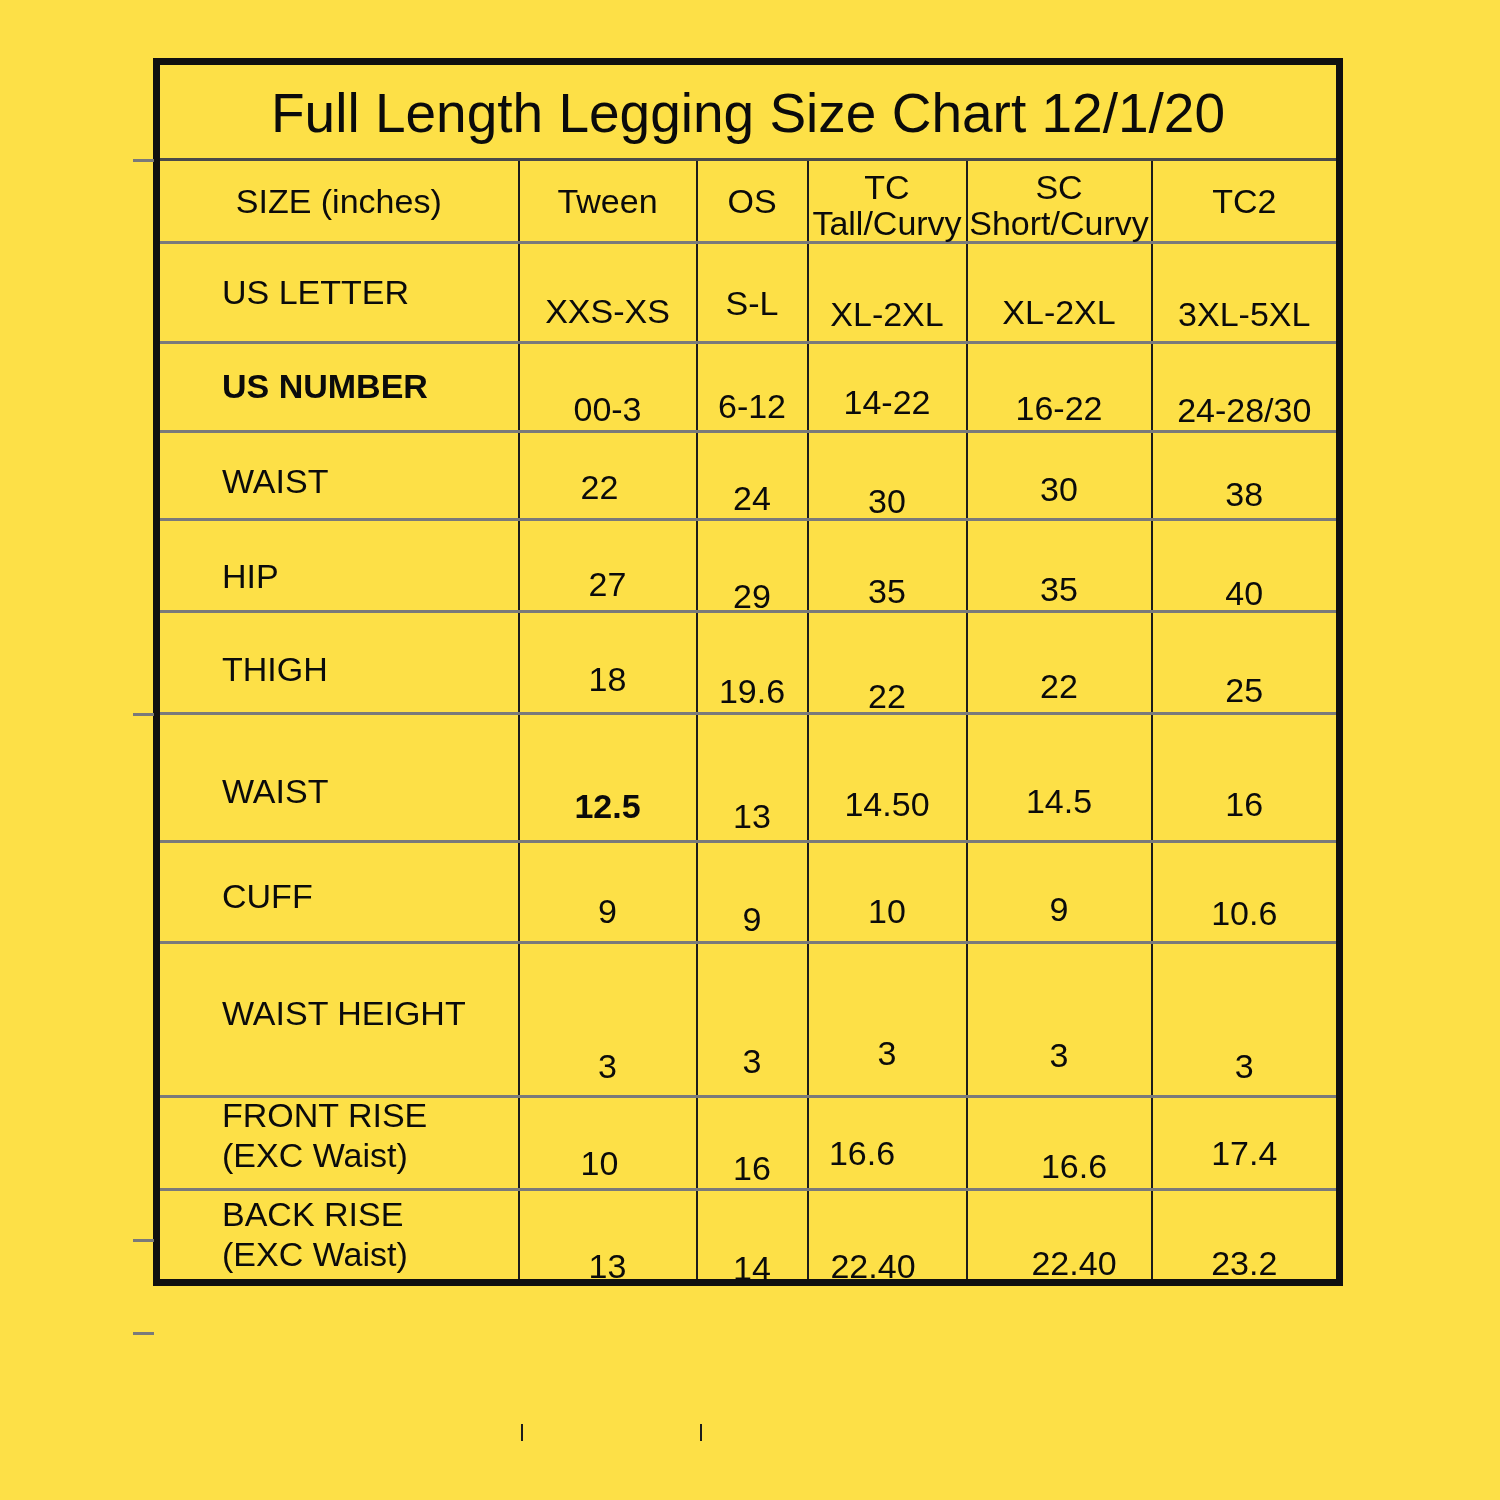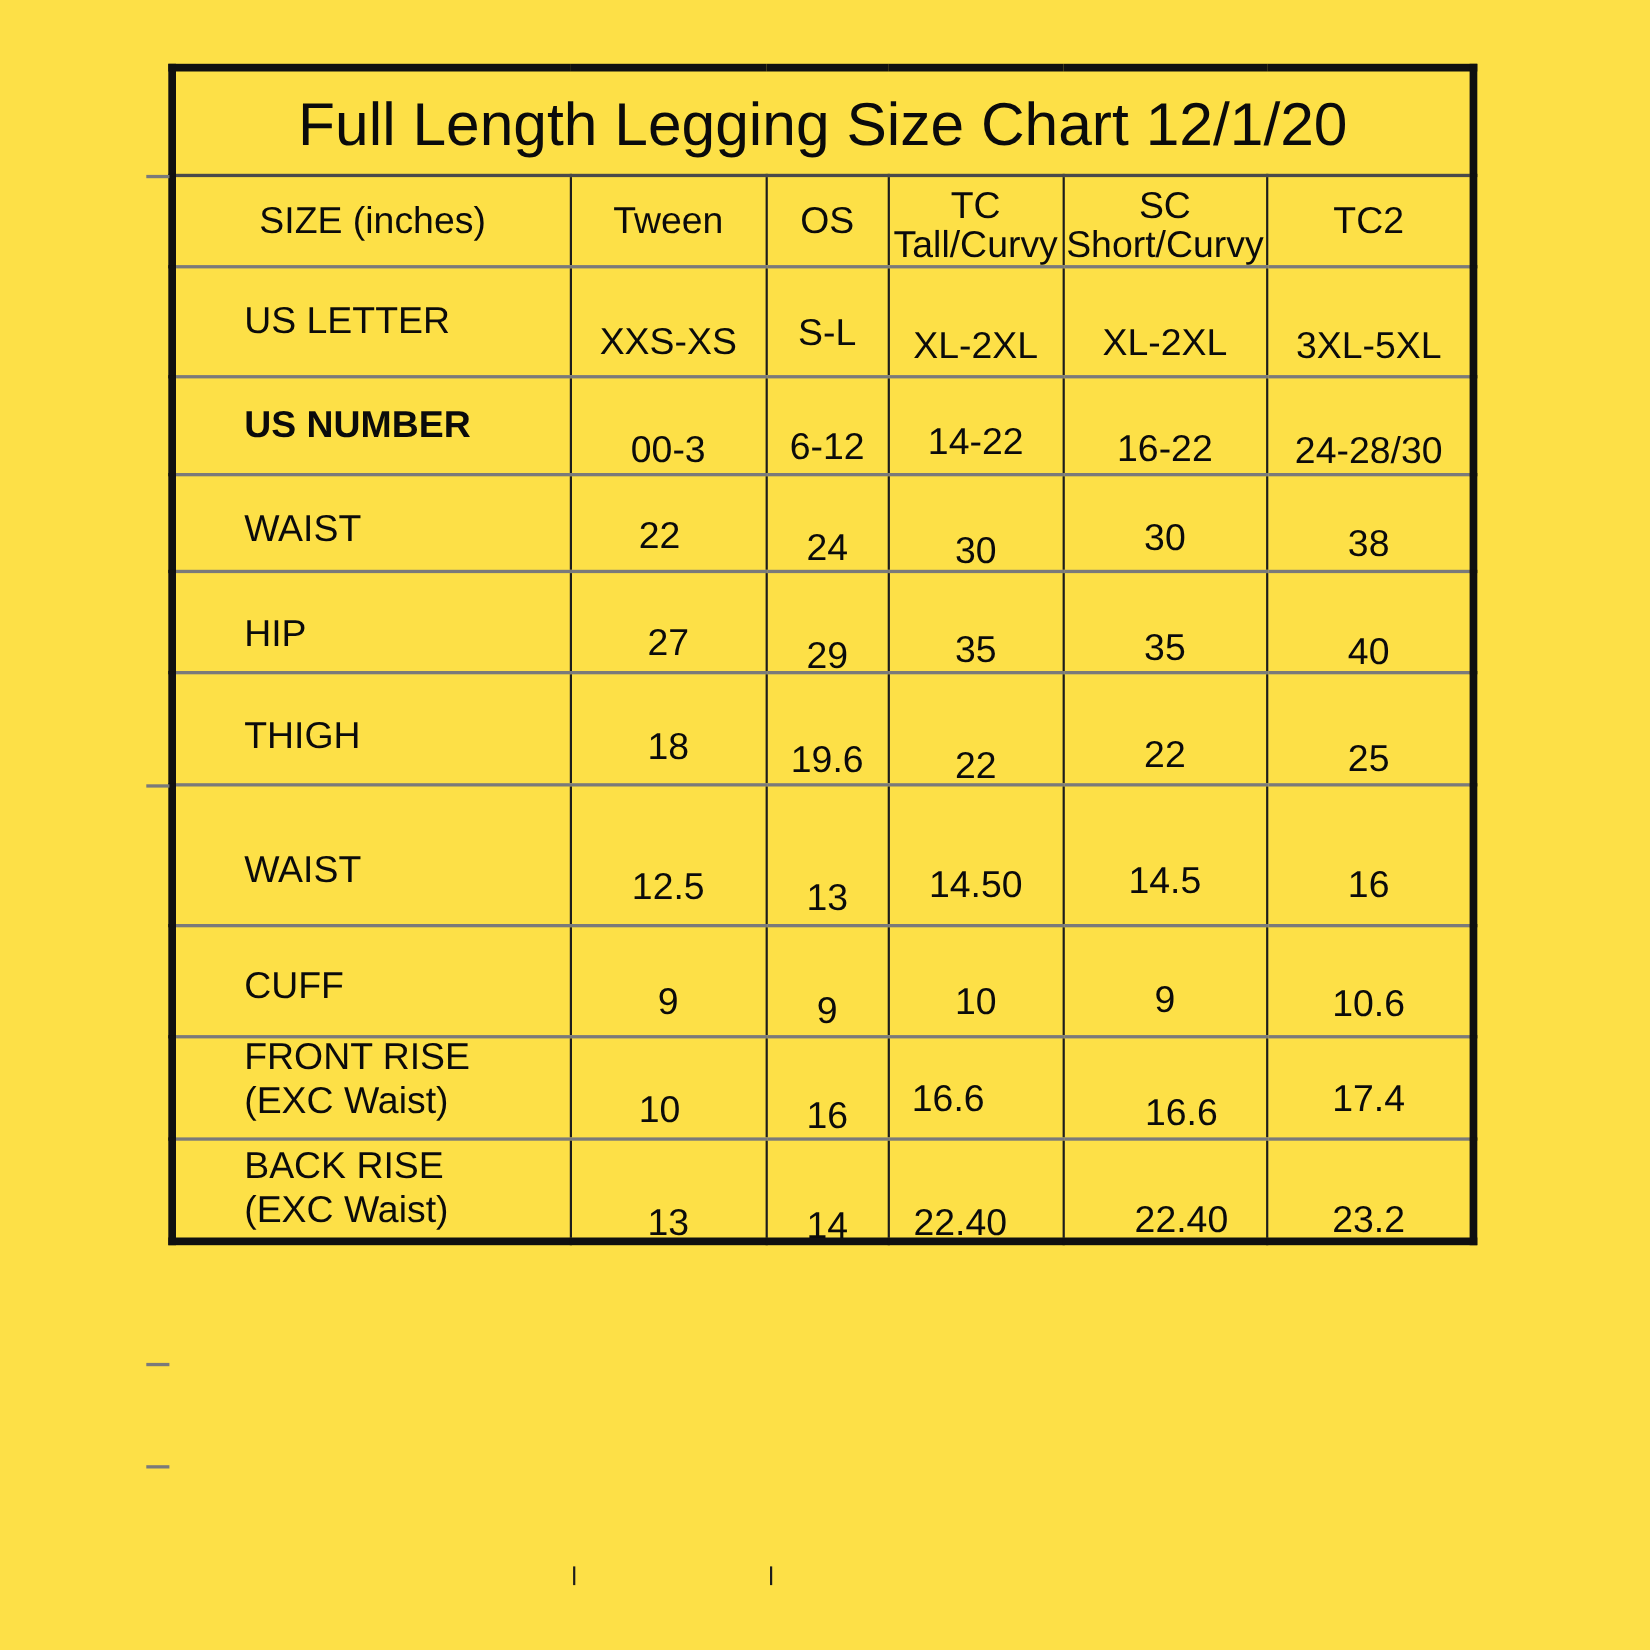--- a/index.html
+++ b/index.html
@@ -195,21 +195,21 @@
           </td>
           <td>
             <span class="cell-text center-text" style="top: 57px;">25</span>
           </td>
         </tr>
         <tr style="height: 128px;">
           <td>
             <span class="cell-text label-text" style="top: 56px;">WAIST</span>
           </td>
           <td>
-            <span class="cell-text center-text" style="top: 71px;">12.5</span>
+            <span class="cell-text center-text" style="top: 71px; font-weight: bold;">12.5</span>
           </td>
           <td>
             <span class="cell-text center-text" style="top: 81px;">13</span>
           </td>
           <td>
             <span class="cell-text center-text" style="top: 69px;">14.50</span>
           </td>
           <td>
             <span class="cell-text center-text" style="top: 66px;">14.5</span>
           </td>
@@ -228,20 +228,40 @@
             <span class="cell-text center-text" style="top: 56px;">9</span>
           </td>
           <td>
             <span class="cell-text center-text" style="top: 48px;">10</span>
           </td>
           <td>
             <span class="cell-text center-text" style="top: 46px;">9</span>
           </td>
           <td>
             <span class="cell-text center-text" style="top: 50px;">10.6</span>
+          </td>
+        </tr>
+        <tr style="height: 154px;">
+          <td>
+            <span class="cell-text label-text" style="top: 49px;">WAIST HEIGHT</span>
+          </td>
+          <td>
+            <span class="cell-text center-text" style="top: 102px;">3</span>
+          </td>
+          <td>
+            <span class="cell-text center-text" style="top: 97px;">3</span>
+          </td>
+          <td>
+            <span class="cell-text center-text" style="top: 89px;">3</span>
+          </td>
+          <td>
+            <span class="cell-text center-text" style="top: 91px;">3</span>
+          </td>
+          <td>
+            <span class="cell-text center-text" style="top: 102px;">3</span>
           </td>
         </tr>
         <tr style="height: 93px;">
           <td>
             <span class="cell-text label-text" style="top: -3px;">FRONT RISE
 (EXC Waist)</span>
           </td>
           <td>
             <span class="cell-text center-text" style="top: 45px; transform: translateX(-8px);">10</span>
           </td>

